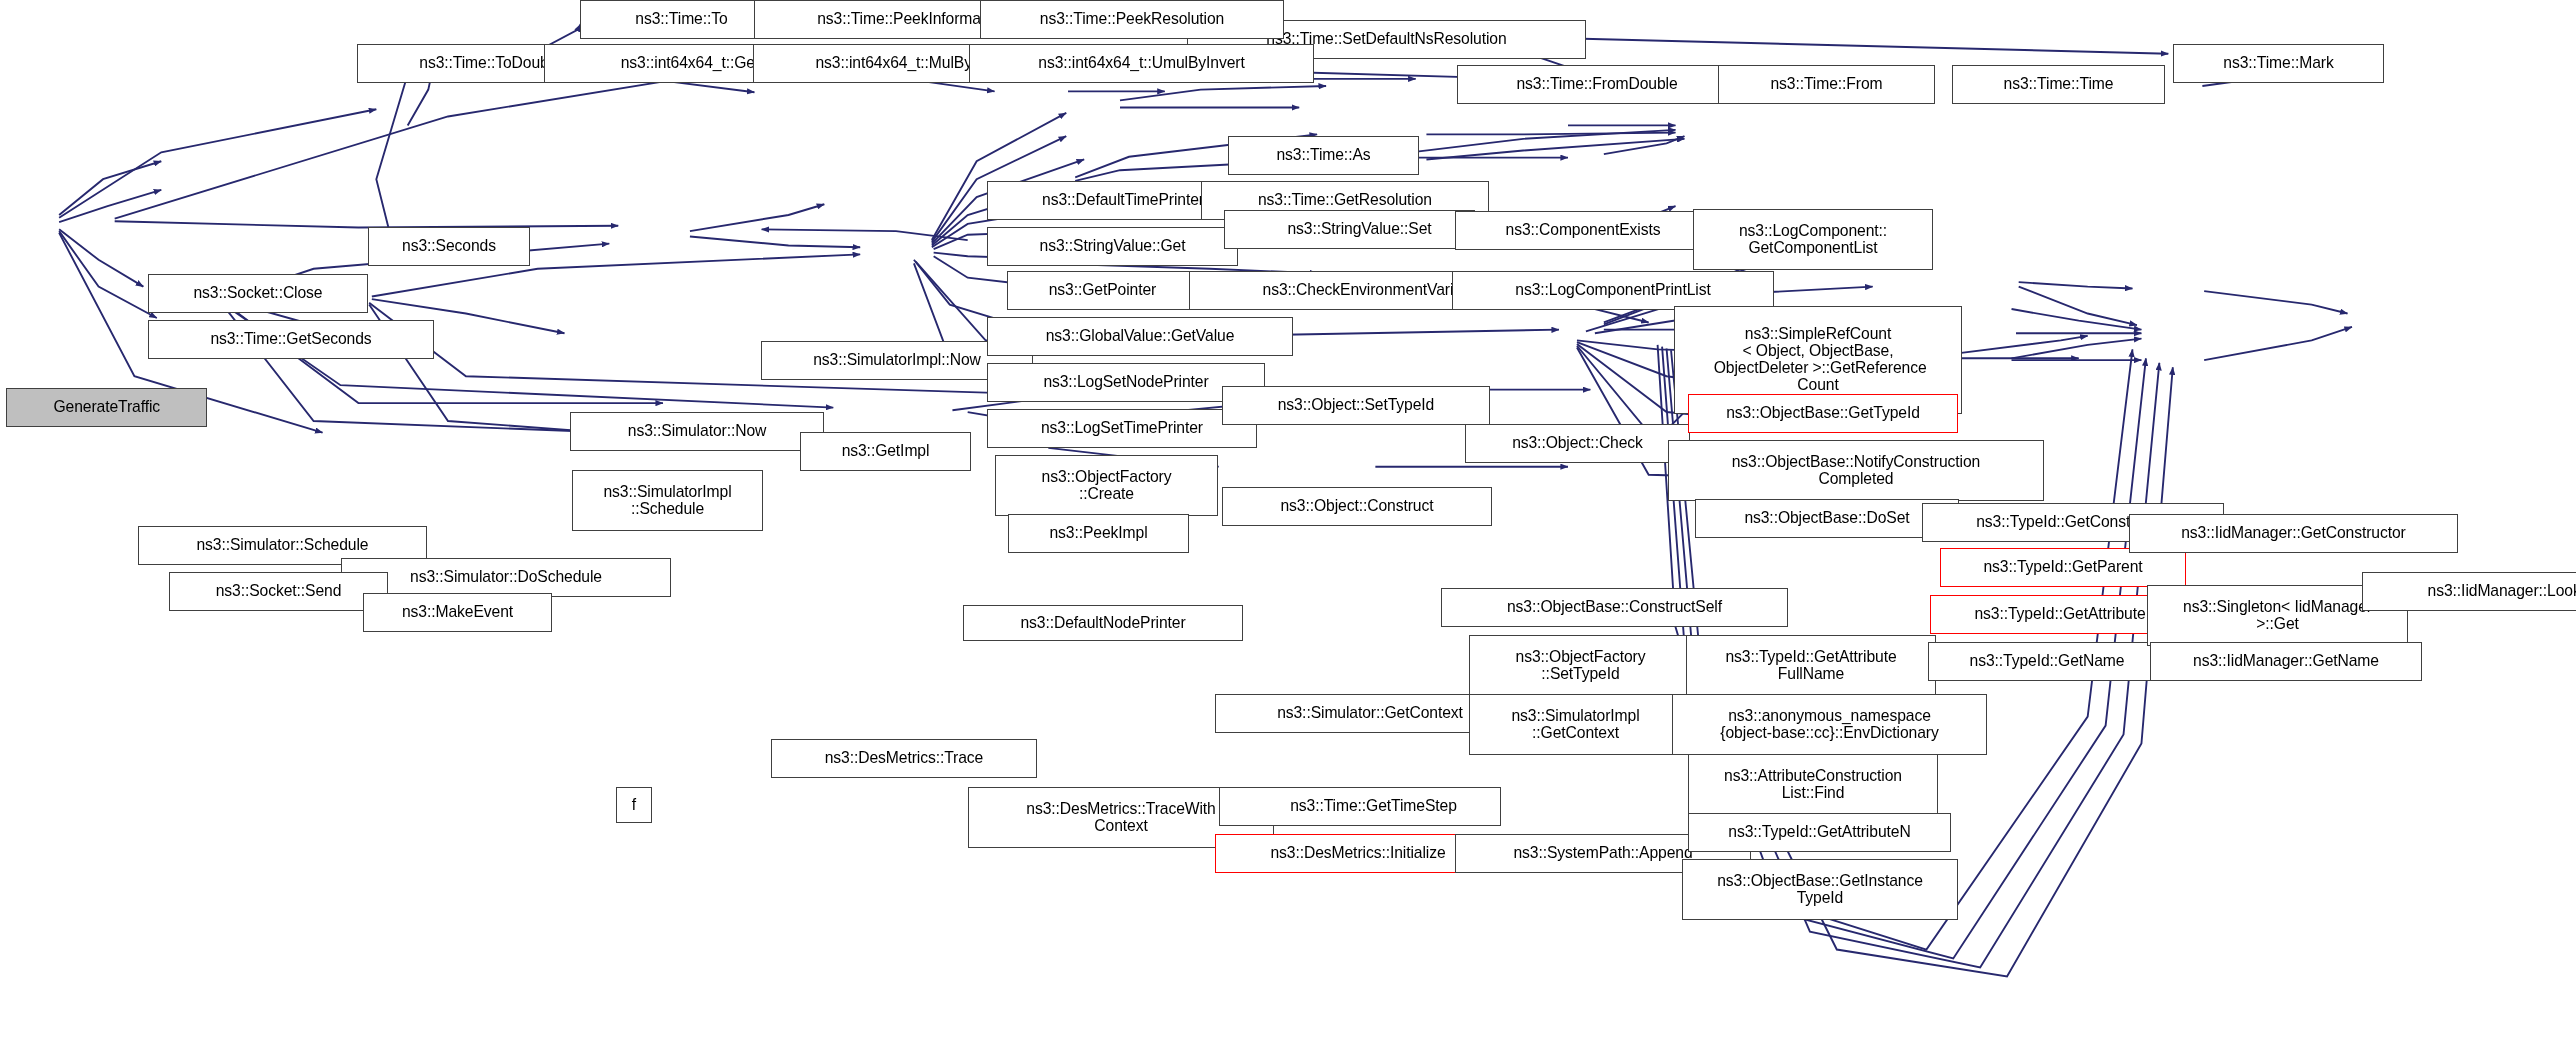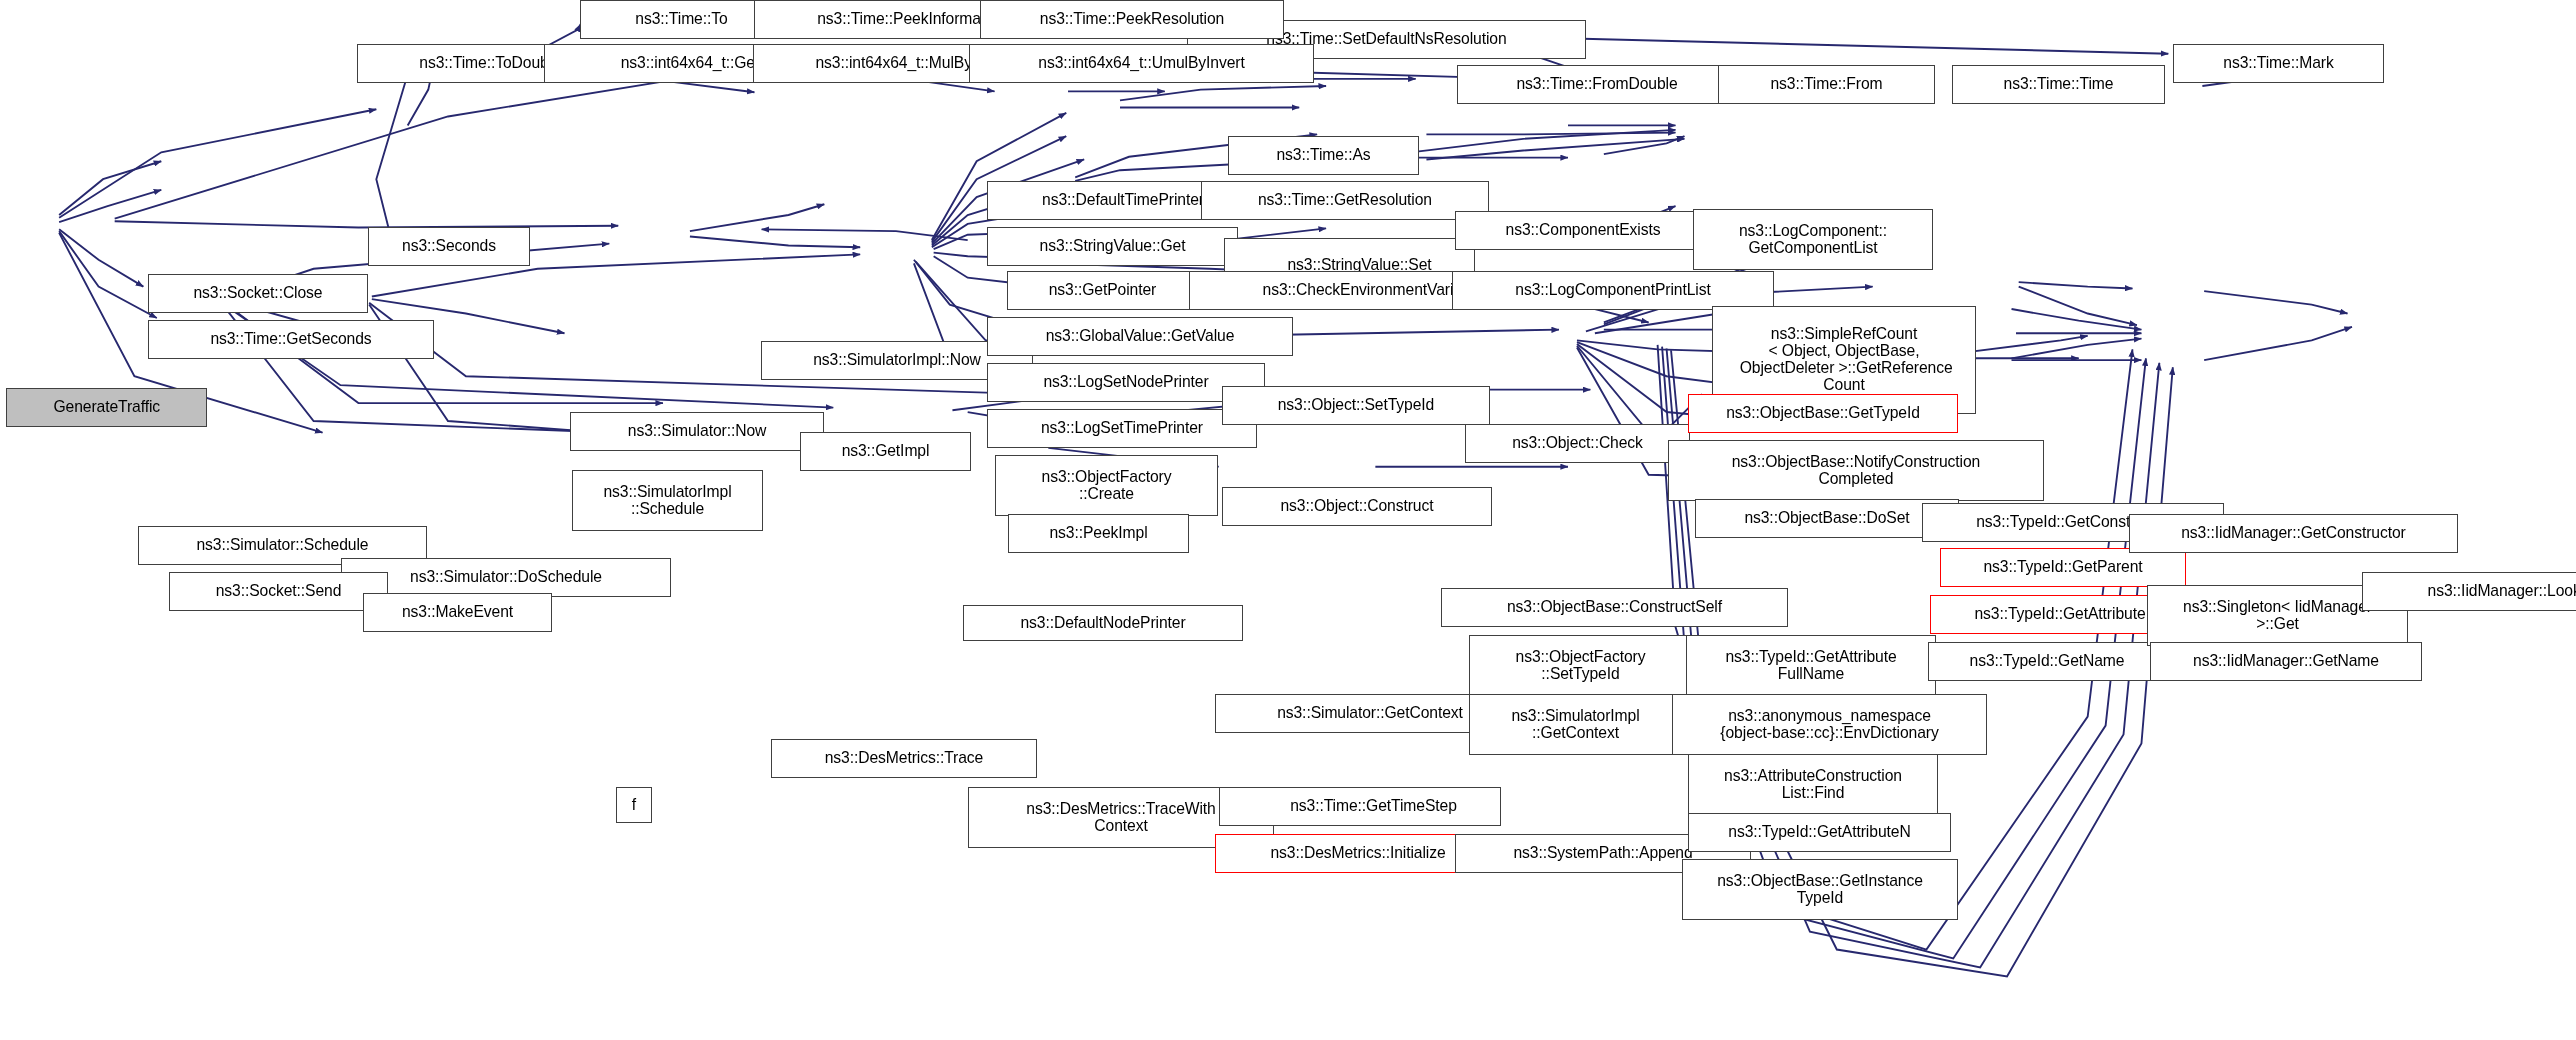--- a/index.html
+++ b/index.html
@@ -199,21 +199,21 @@
       <div class="node" style="left: 987px; top: 227px; width: 251px; height: 39px;"><span class="node-label">ns3::StringValue::Get</span></div>
       <div class="node" style="left: 1007px; top: 271px; width: 191px; height: 39px;"><span class="node-label">ns3::GetPointer</span></div>
       <div class="node" style="left: 987px; top: 317px; width: 306px; height: 39px;"><span class="node-label">ns3::GlobalValue::GetValue</span></div>
       <div class="node" style="left: 987px; top: 363px; width: 278px; height: 39px;"><span class="node-label">ns3::LogSetNodePrinter</span></div>
       <div class="node" style="left: 987px; top: 409px; width: 270px; height: 39px;"><span class="node-label">ns3::LogSetTimePrinter</span></div>
       <div class="node" style="left: 995px; top: 455px; width: 223px; height: 61px;"><span class="node-label">ns3::ObjectFactory
 ::Create</span></div>
       <div class="node" style="left: 1008px; top: 514px; width: 181px; height: 39px;"><span class="node-label">ns3::PeekImpl</span></div>
       <div class="node" style="left: 1228px; top: 136px; width: 191px; height: 39px;"><span class="node-label">ns3::Time::As</span></div>
       <div class="node" style="left: 1201px; top: 181px; width: 288px; height: 39px;"><span class="node-label">ns3::Time::GetResolution</span></div>
-      <div class="node" style="left: 1224px; top: 238px; width: 251px; height: 55px; padding-left: 20px;"><span class="node-label">ns3::StringValue::Set</span></div>
+      <div class="node" style="left: 1224px; top: 210px; width: 251px; height: 39px; padding-left: 20px;"><span class="node-label">ns3::StringValue::Set</span></div>
       <div class="node" style="left: 1189px; top: 271px; width: 375px; height: 39px;"><span class="node-label">ns3::CheckEnvironmentVariables</span></div>
       <div class="node" style="left: 1222px; top: 386px; width: 268px; height: 39px;"><span class="node-label">ns3::Object::SetTypeId</span></div>
       <div class="node" style="left: 1222px; top: 487px; width: 270px; height: 39px;"><span class="node-label">ns3::Object::Construct</span></div>
       <div class="node" style="left: 951px; top: 605px; width: 280px; height: 36px; margin-left: 12px;"><span class="node-label">ns3::DefaultNodePrinter</span></div>
       <div class="node" style="left: 1215px; top: 694px; width: 310px; height: 39px;"><span class="node-label">ns3::Simulator::GetContext</span></div>
       <div class="node" style="left: 771px; top: 739px; width: 266px; height: 39px;"><span class="node-label">ns3::DesMetrics::Trace</span></div>
       <div class="node" style="left: 968px; top: 787px; width: 306px; height: 61px;"><span class="node-label">ns3::DesMetrics::TraceWith
 Context</span></div>
       <div class="node" style="left: 1219px; top: 787px; width: 282px; height: 39px; padding-left: 27px;"><span class="node-label">ns3::Time::GetTimeStep</span></div>
       <div class="node highlight" style="left: 1215px; top: 834px; width: 286px; height: 39px;"><span class="node-label">ns3::DesMetrics::Initialize</span></div>
@@ -221,21 +221,21 @@
       <div class="node" style="left: 1452px; top: 271px; width: 322px; height: 39px;"><span class="node-label">ns3::LogComponentPrintList</span></div>
       <div class="node" style="left: 1465px; top: 424px; width: 225px; height: 39px;"><span class="node-label">ns3::Object::Check</span></div>
       <div class="node" style="left: 1441px; top: 588px; width: 347px; height: 39px;"><span class="node-label">ns3::ObjectBase::ConstructSelf</span></div>
       <div class="node" style="left: 1469px; top: 635px; width: 223px; height: 61px;"><span class="node-label">ns3::ObjectFactory
 ::SetTypeId</span></div>
       <div class="node" style="left: 1469px; top: 694px; width: 213px; height: 61px;"><span class="node-label">ns3::SimulatorImpl
 ::GetContext</span></div>
       <div class="node" style="left: 1455px; top: 834px; width: 296px; height: 39px;"><span class="node-label">ns3::SystemPath::Append</span></div>
       <div class="node" style="left: 1693px; top: 209px; width: 240px; height: 61px;"><span class="node-label">ns3::LogComponent::
 GetComponentList</span></div>
-      <div class="node" style="left: 1674px; top: 306px; width: 264px; height: 108px; margin-left: 38px;"><span class="node-label">ns3::SimpleRefCount
+      <div class="node" style="left: 1674px; top: 306px; width: 288px; height: 108px;"><span class="node-label">ns3::SimpleRefCount
 &lt; Object, ObjectBase,
  ObjectDeleter &gt;::GetReference
 Count</span></div>
       <div class="node highlight" style="left: 1688px; top: 394px; width: 270px; height: 39px;"><span class="node-label">ns3::ObjectBase::GetTypeId</span></div>
       <div class="node" style="left: 1668px; top: 440px; width: 376px; height: 61px;"><span class="node-label">ns3::ObjectBase::NotifyConstruction
 Completed</span></div>
       <div class="node" style="left: 1695px; top: 499px; width: 264px; height: 39px;"><span class="node-label">ns3::ObjectBase::DoSet</span></div>
       <div class="node" style="left: 1686px; top: 635px; width: 250px; height: 61px;"><span class="node-label">ns3::TypeId::GetAttribute
 FullName</span></div>
       <div class="node" style="left: 1672px; top: 694px; width: 315px; height: 61px;"><span class="node-label">ns3::anonymous_namespace

